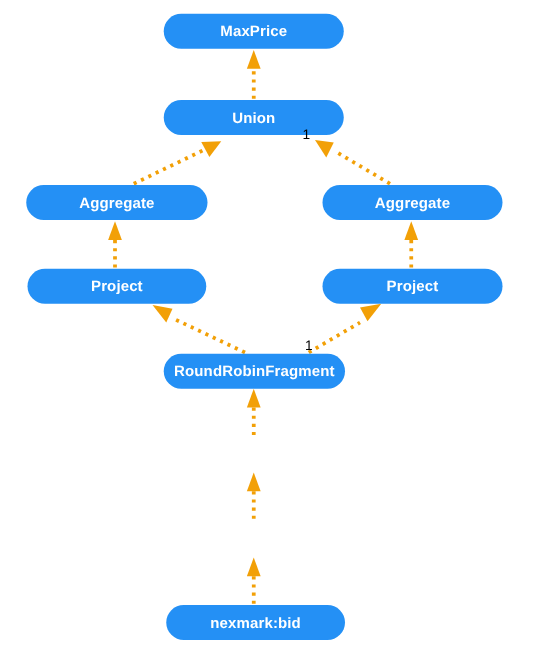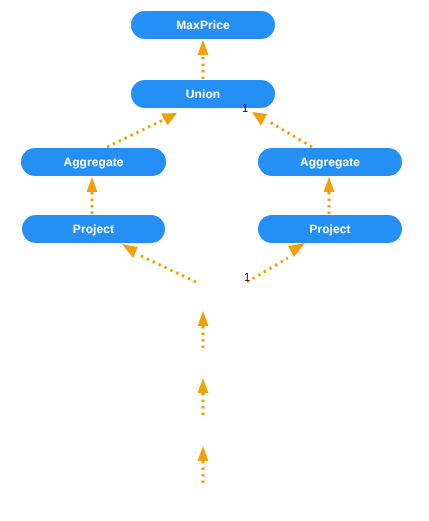--- a/index.html
+++ b/index.html
@@ -131,21 +131,27 @@
   </div>
 
   <div class="node" id="node-project-left" style="left:22px; top:215px; width:143px; height:28px;">
     <span>Project</span>
   </div>
 
   <div class="node" id="node-project-right" style="left:258px; top:215px; width:144px; height:28px;">
     <span>Project</span>
   </div>
 
+  <div class="node" id="node-roundrobinfragment" style="left:131px; top:283px; width:145px; height:28px;">
+    <span>RoundRobinFragment</span>
+  </div>
 
 
 
+  <div class="node" id="node-nexmarkbid" style="left:133px; top:484px; width:143px; height:28px;">
+    <span>nexmark:bid</span>
+  </div>
 
   <div class="edge-label" style="left:242px; top:103px;">1</div>
 
   <div class="edge-label" style="left:244px; top:272px;">1</div>
 
 </div>
 
 </body></html>

